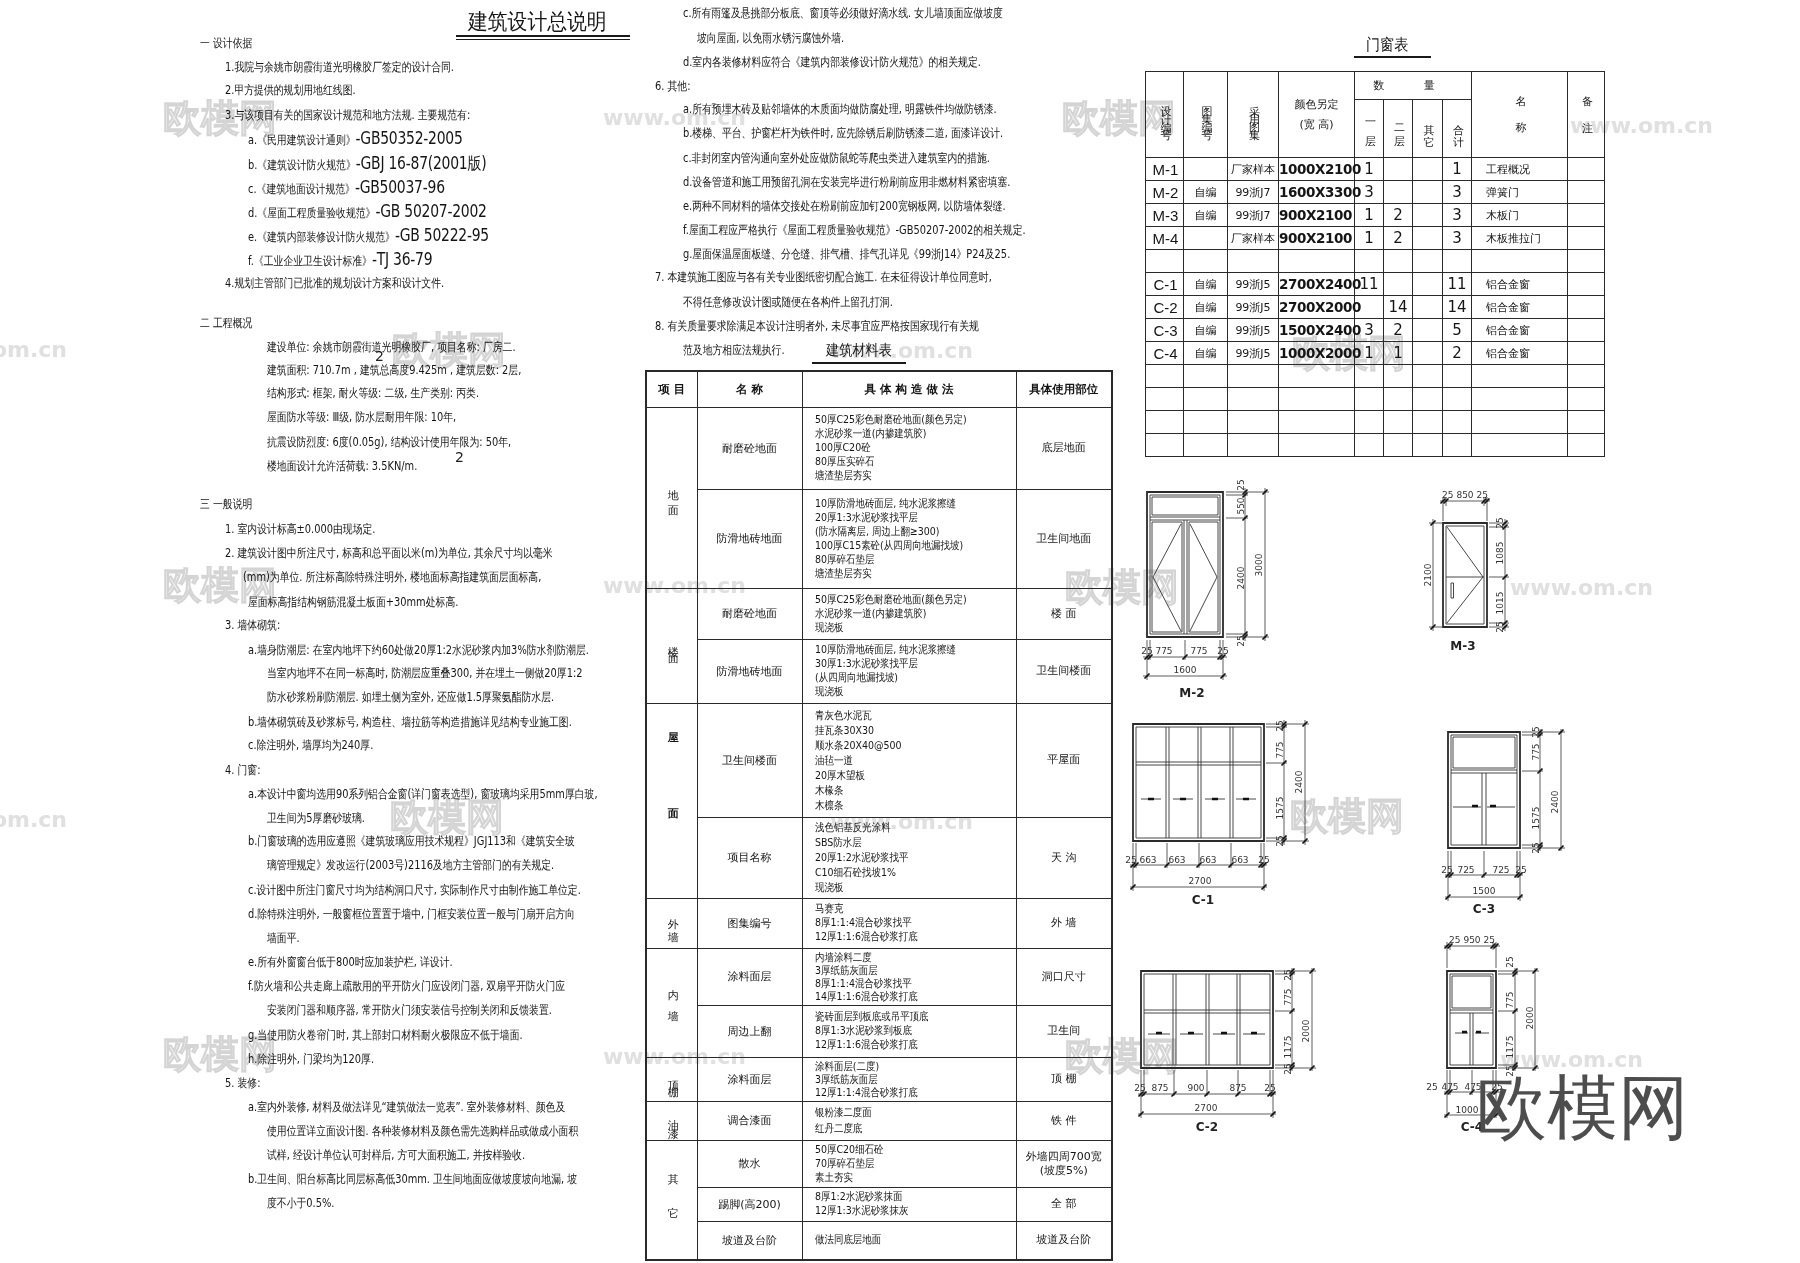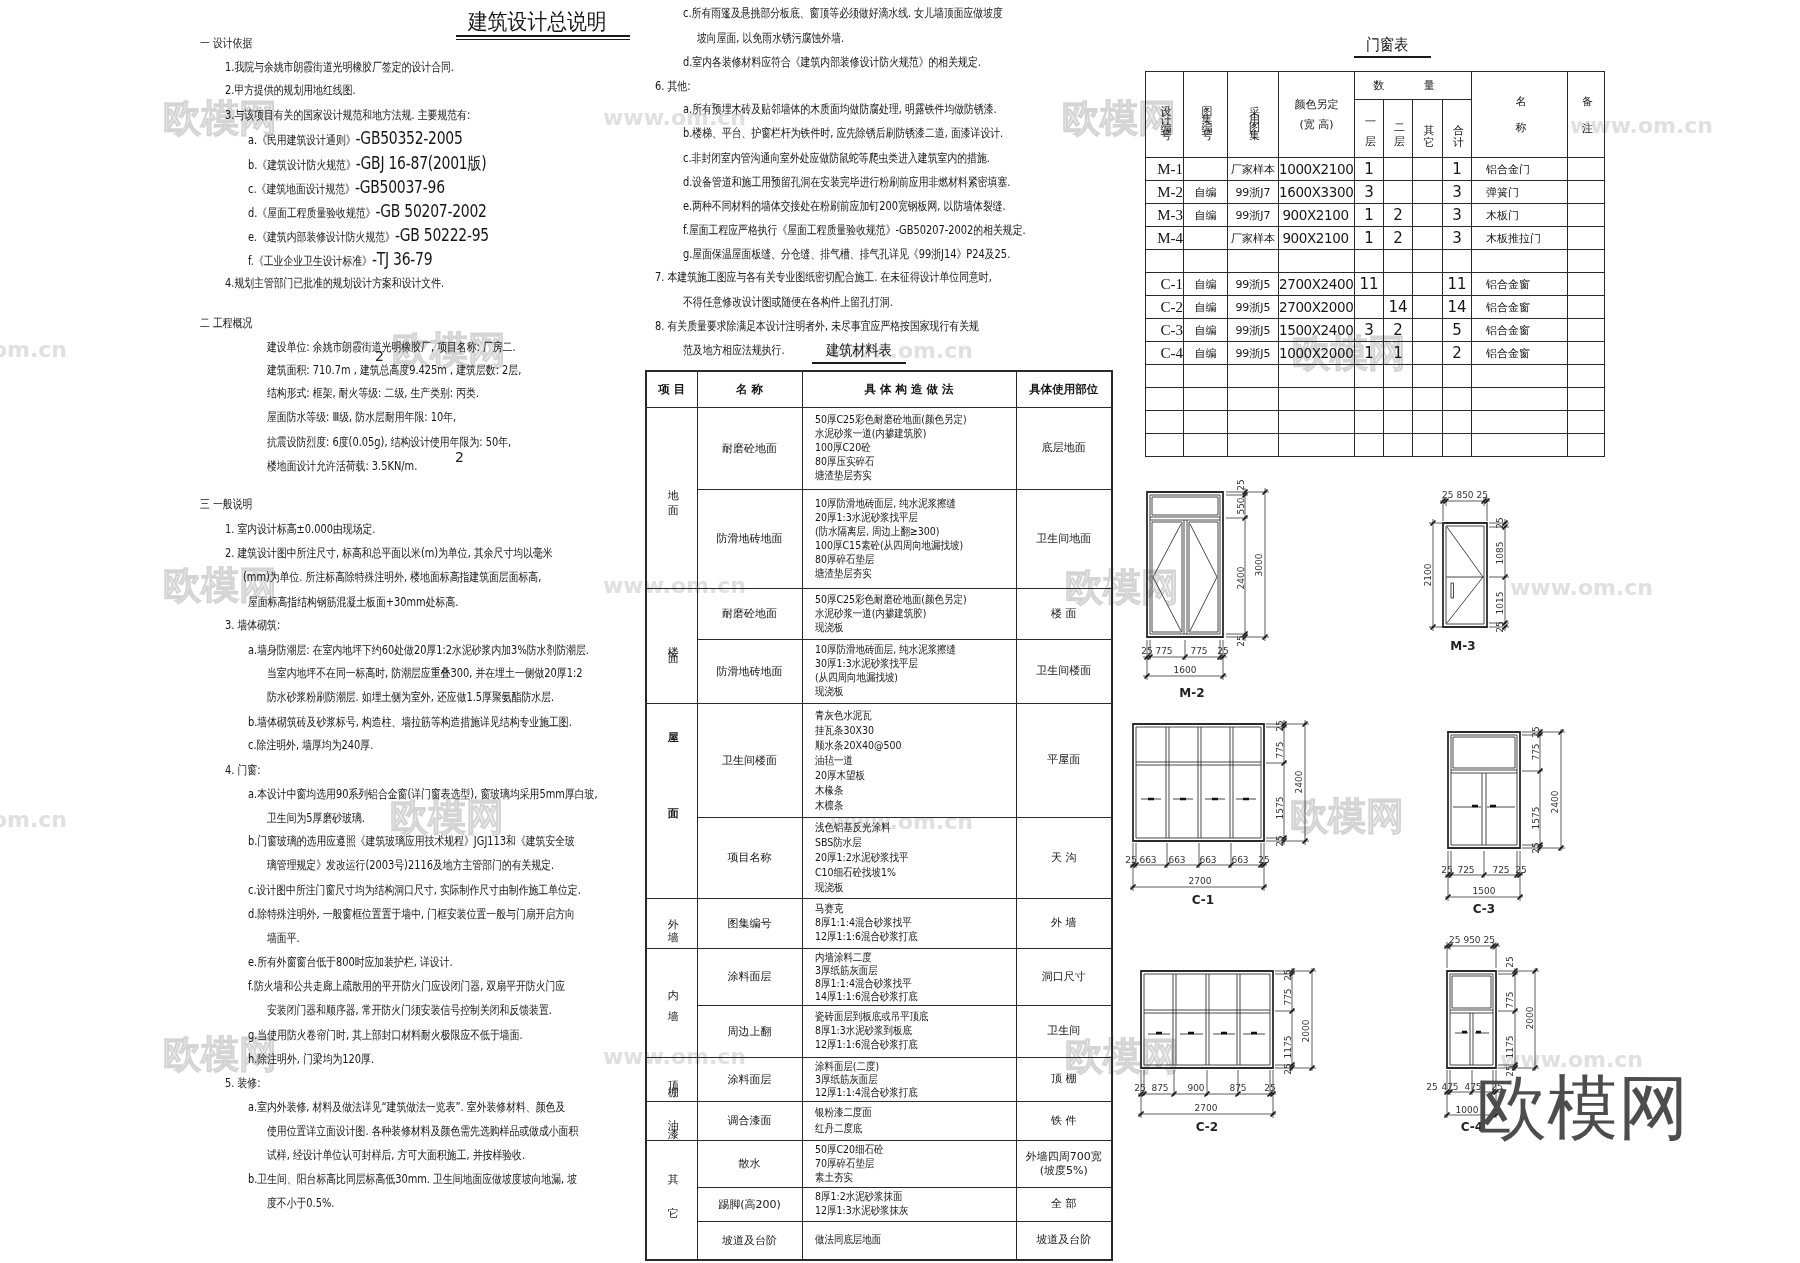--- a/index.html
+++ b/index.html
@@ -23,22 +23,22 @@
   .mt th{font-weight:bold;font-size:11.5px;}
   .mt .cat span{display:inline-block;writing-mode:vertical-rl;text-orientation:upright;}
   .mt .lay{text-align:left;padding-left:12px;}
   .mt .ly{white-space:nowrap;line-height:14px;transform:scaleX(0.86);transform-origin:0 50%;}
   .mt .use{white-space:pre-line;line-height:14px;}
 
   
   table.dwt{position:absolute;left:1145px;top:71px;width:459px;border-collapse:collapse;table-layout:fixed;border:1.5px solid #2a2a2a;}
   .dwt td{border:1px solid #2a2a2a;padding:0;font-size:11px;text-align:center;vertical-align:middle;overflow:visible;white-space:nowrap;}
   .dwt .vt{display:inline-block;writing-mode:vertical-rl;text-orientation:upright;letter-spacing:8px;}
-  .dwt .id{text-align:right;padding-left:2px;font-size:15px;font-family:Liberation Serif, serif;}
-  .dwt .sz{text-align:center;padding-right:2px;font-size:13.5px;letter-spacing:-0.4px;}
+  .dwt .id{text-align:center;padding-left:2px;font-size:15px;font-family:Liberation Sans, sans-serif;}
+  .dwt .sz{text-align:left;padding-right:2px;font-size:13.5px;letter-spacing:-0.4px;font-weight:bold;}
   .dwt .q{font-size:15px;}
   .dwt .nm{text-align:left;padding-left:14px;}
   .dwt .at{font-size:11px;}
   .dwt tr.body{height:23px;}
 
   
   svg.dwg{position:absolute;left:1100px;top:460px;}
   .fr{fill:none;stroke:#2b2b2b;stroke-width:1.8;}
   .ln{fill:none;stroke:#333;stroke-width:0.9;}
   .dl{fill:none;stroke:#333;stroke-width:0.8;}
@@ -364,21 +364,21 @@
 
   <tr class="body">
     <td class="id">M-1</td>
     <td></td>
     <td class="at">厂家样本</td>
     <td class="sz">1000X2100</td>
     <td class="q">1</td>
     <td class="q"></td>
     <td class="q"></td>
     <td class="q">1</td>
-    <td class="nm">铝合金门</td>
+    <td class="nm">工程概况</td>
     <td></td>
   </tr>
   <tr class="body">
     <td class="id">M-2</td>
     <td>自编</td>
     <td class="at">99浙J7</td>
     <td class="sz">1600X3300</td>
     <td class="q">3</td>
     <td class="q"></td>
     <td class="q"></td>

